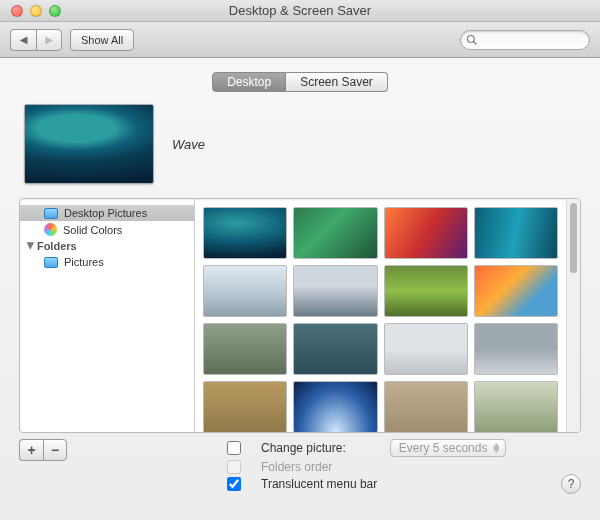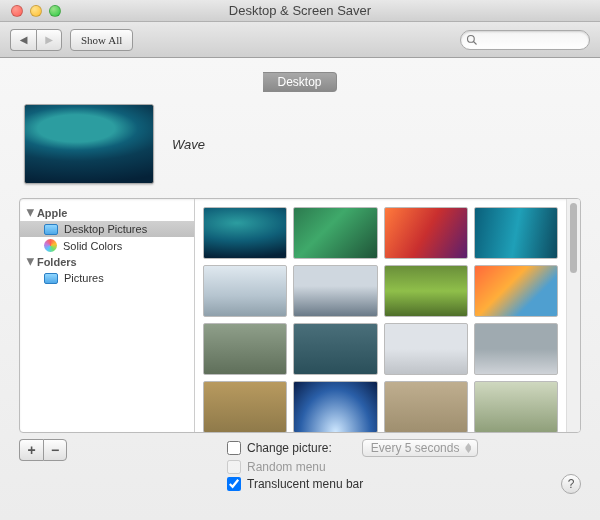--- a/index.html
+++ b/index.html
@@ -9,21 +9,21 @@
 .tl { width: 12px; height: 12px; border-radius: 50%; border: 0.5px solid rgba(0,0,0,0.2); }
 .tl.close { background: radial-gradient(circle at 35% 30%, #ff9a8f, #ff5f57); }
 .tl.min { background: radial-gradient(circle at 35% 30%, #ffe28a, #ffbd2e); }
 .tl.zoom { background: radial-gradient(circle at 35% 30%, #9be28a, #28c940); }
 .title { position: absolute; left: 0; right: 0; text-align: center; font-size: 13px; color: #444; pointer-events: none; }
 .toolbar { height: 36px; background: linear-gradient(#e8e8e8, #d0d0d0); border-bottom: 1px solid #a0a0a0; display: flex; align-items: center; padding: 0 10px; gap: 8px; }
 .segbtn { display: flex; }
 .btn { background: linear-gradient(#fdfdfd, #e0e0e0); border: 1px solid #999; height: 22px; display: flex; align-items: center; justify-content: center; font-size: 11px; color: #333; }
 .segbtn .btn:first-child { border-radius: 4px 0 0 4px; border-right: none; width: 26px; }
 .segbtn .btn:last-child { border-radius: 0 4px 4px 0; width: 26px; }
-.btn.showall { border-radius: 4px; padding: 0 10px; font-family: Liberation Serif, serif; }
+.btn.showall { border-radius: 4px; padding: 0 10px; }
 .spacer { flex: 1; }
 .search { position: relative; }
 .search input { width: 130px; height: 20px; border-radius: 10px; border: 1px solid #aaa; padding: 0 8px 0 22px; font-size: 11px; background: linear-gradient(#f4f4f4,#fff); box-shadow: inset 0 1px 2px rgba(0,0,0,0.15); }
 .search svg { position: absolute; left: 6px; top: 4px; width: 12px; height: 12px; fill: #777; }
 .content { background: linear-gradient(#f7f7f7,#ececec); padding: 14px 14px 10px; height: calc(520px - 22px - 36px); }
 .tabs { display: flex; justify-content: center; margin-bottom: 12px; }
 .tab { border: 1px solid #8a8a8a; padding: 2px 14px; background: linear-gradient(#fdfdfd,#e0e0e0); font-size: 12px; }
 .tab:first-child { border-radius: 4px 0 0 4px; }
 .tab:last-child { border-radius: 0 4px 4px 0; border-left: none; }
 .tab.active { background: linear-gradient(#a8a8a8,#8a8a8a); color: #fff; }
@@ -43,21 +43,21 @@
 .grid { flex: 1; overflow: hidden; padding: 8px; display: grid; grid-template-columns: repeat(4, 1fr); grid-auto-rows: 52px; gap: 6px; }
 .thumb { border: 1px solid #bbb; border-radius: 2px; }
 .scrollbar { width: 14px; background: #f0f0f0; border-left: 1px solid #ddd; position: relative; }
 .scrollthumb { position: absolute; left: 3px; right: 3px; top: 4px; height: 70px; background: #b8b8b8; border-radius: 4px; }
 .footer { display: flex; align-items: flex-start; margin: 0 5px; gap: 10px; }
 .addremove { display: flex; }
 .addremove .btn { width: 24px; border-radius: 0; font-size: 14px; font-weight: bold; color: #555; }
 .addremove .btn:first-child { border-radius: 4px 0 0 4px; border-right: none; }
 .addremove .btn:last-child { border-radius: 0 4px 4px 0; }
 .options { margin-left: 150px; }
-.optrow { display: flex; align-items: center; gap: 6px; margin-bottom: 3px; font-size: 12px; }
+.optrow { display: flex; align-items: center; gap: 20px; margin-bottom: 3px; font-size: 12px; }
 .optrow.disabled { color: #9a9a9a; }
 input[type=checkbox] { width: 14px; height: 14px; }
 .select { border: 1px solid #bbb; border-radius: 4px; padding: 1px 18px 1px 8px; background: linear-gradient(#fdfdfd,#e8e8e8); font-size: 12px; color: #9a9a9a; position: relative; margin-left: 24px; }
 .select::after { content: ""; position: absolute; right: 6px; top: 3px; width: 6px; height: 10px; background: linear-gradient(#888,#888); clip-path: polygon(0 40%, 50% 0, 100% 40%, 100% 60%, 50% 100%, 0 60%); opacity: 0.5; }
 .help { width: 20px; height: 20px; border-radius: 50%; border: 1px solid #aaa; background: linear-gradient(#fdfdfd,#e0e0e0); display: flex; align-items: center; justify-content: center; font-size: 12px; color: #555; margin-left: auto; align-self: flex-end; }
 
 .t1{background:radial-gradient(ellipse 120% 70% at 40% 30%,#2c9da0 0%,#0f5f78 50%,#052238 100%)}
 .t2{background:linear-gradient(135deg,#2c7a4f,#3fa96a 40%,#1f5438)}
 .t3{background:linear-gradient(120deg,#ff7a3c,#c92f2f 50%,#5a1f6e)}
 .t4{background:linear-gradient(100deg,#0a5f7a,#1fa0b8 50%,#0d4a5f)}
@@ -102,35 +102,32 @@
         <circle cx="6.5" cy="6.5" r="4.5" fill="none" stroke="#777" stroke-width="1.5"></circle>
         <line x1="10" y1="10" x2="14" y2="14" stroke="#777" stroke-width="1.5"></line>
       </svg>
     <input type="text" placeholder="" style="">
   </div>
 </div>
 
 <div class="content">
   <div class="tabs">
     <div class="tab active">Desktop</div>
+    <div class="tab">Screen Saver</div>
   </div>
 
   <div class="preview-row">
     <div class="preview">
         <div class="wave"></div>
       </div>
     <div class="wp-name">Wave</div>
   </div>
 
   <div class="browser">
     <div class="sidebar">
-      <div class="group">
-          <span class="disclose">▶</span>
-          <span>Apple</span>
-        </div>
       <div class="item selected">
           <span class="fico"></span>
           <span>Desktop Pictures</span>
         </div>
       <div class="item">
           <span class="cico"></span>
           <span>Solid Colors</span>
         </div>
       <div class="group">
           <span class="disclose">▶</span>
@@ -172,21 +169,21 @@
       <div class="btn">−</div>
     </div>
     <div class="options">
       <div class="optrow">
         <input type="checkbox" style="">
         <span>Change picture:</span>
         <span class="select">Every 5 seconds</span>
       </div>
       <div class="optrow disabled">
         <input type="checkbox" disabled="" style="">
-        <span>Random menu</span>
+        <span>Folders order</span>
       </div>
       <div class="optrow">
         <input type="checkbox" checked="" style="">
         <span>Translucent menu bar</span>
       </div>
     </div>
     <div class="help">?</div>
   </div>
 </div>
 

